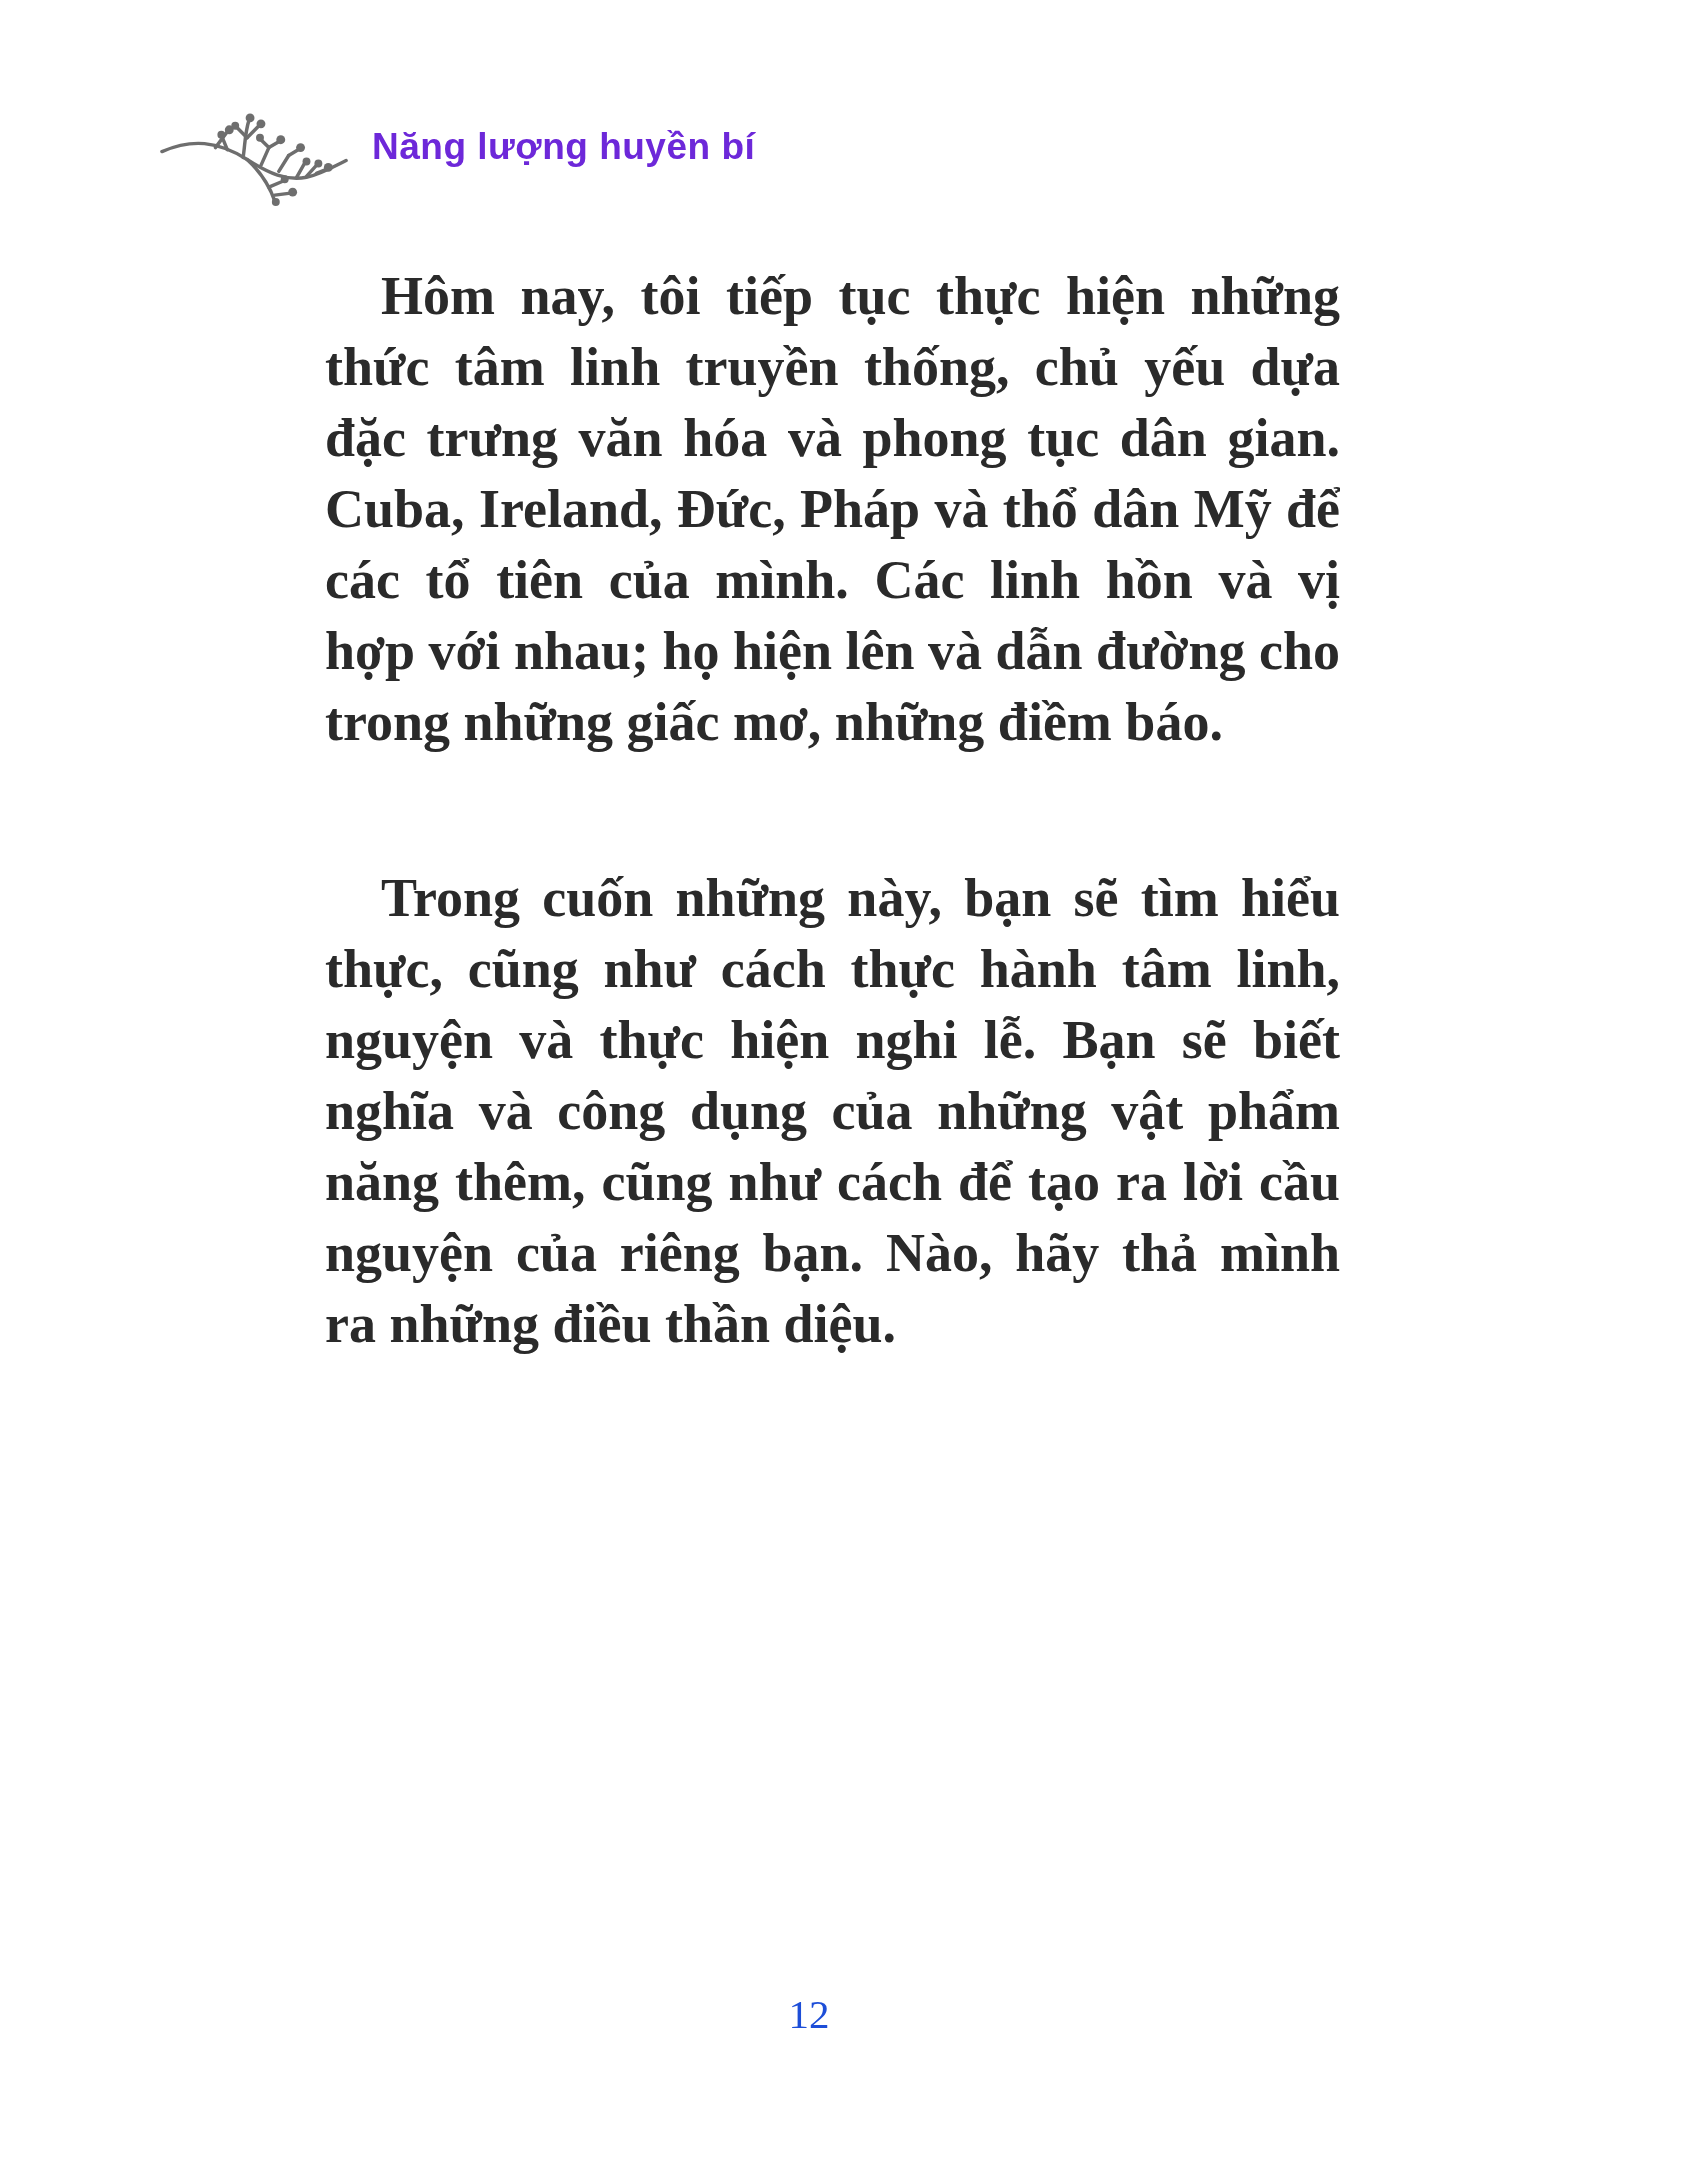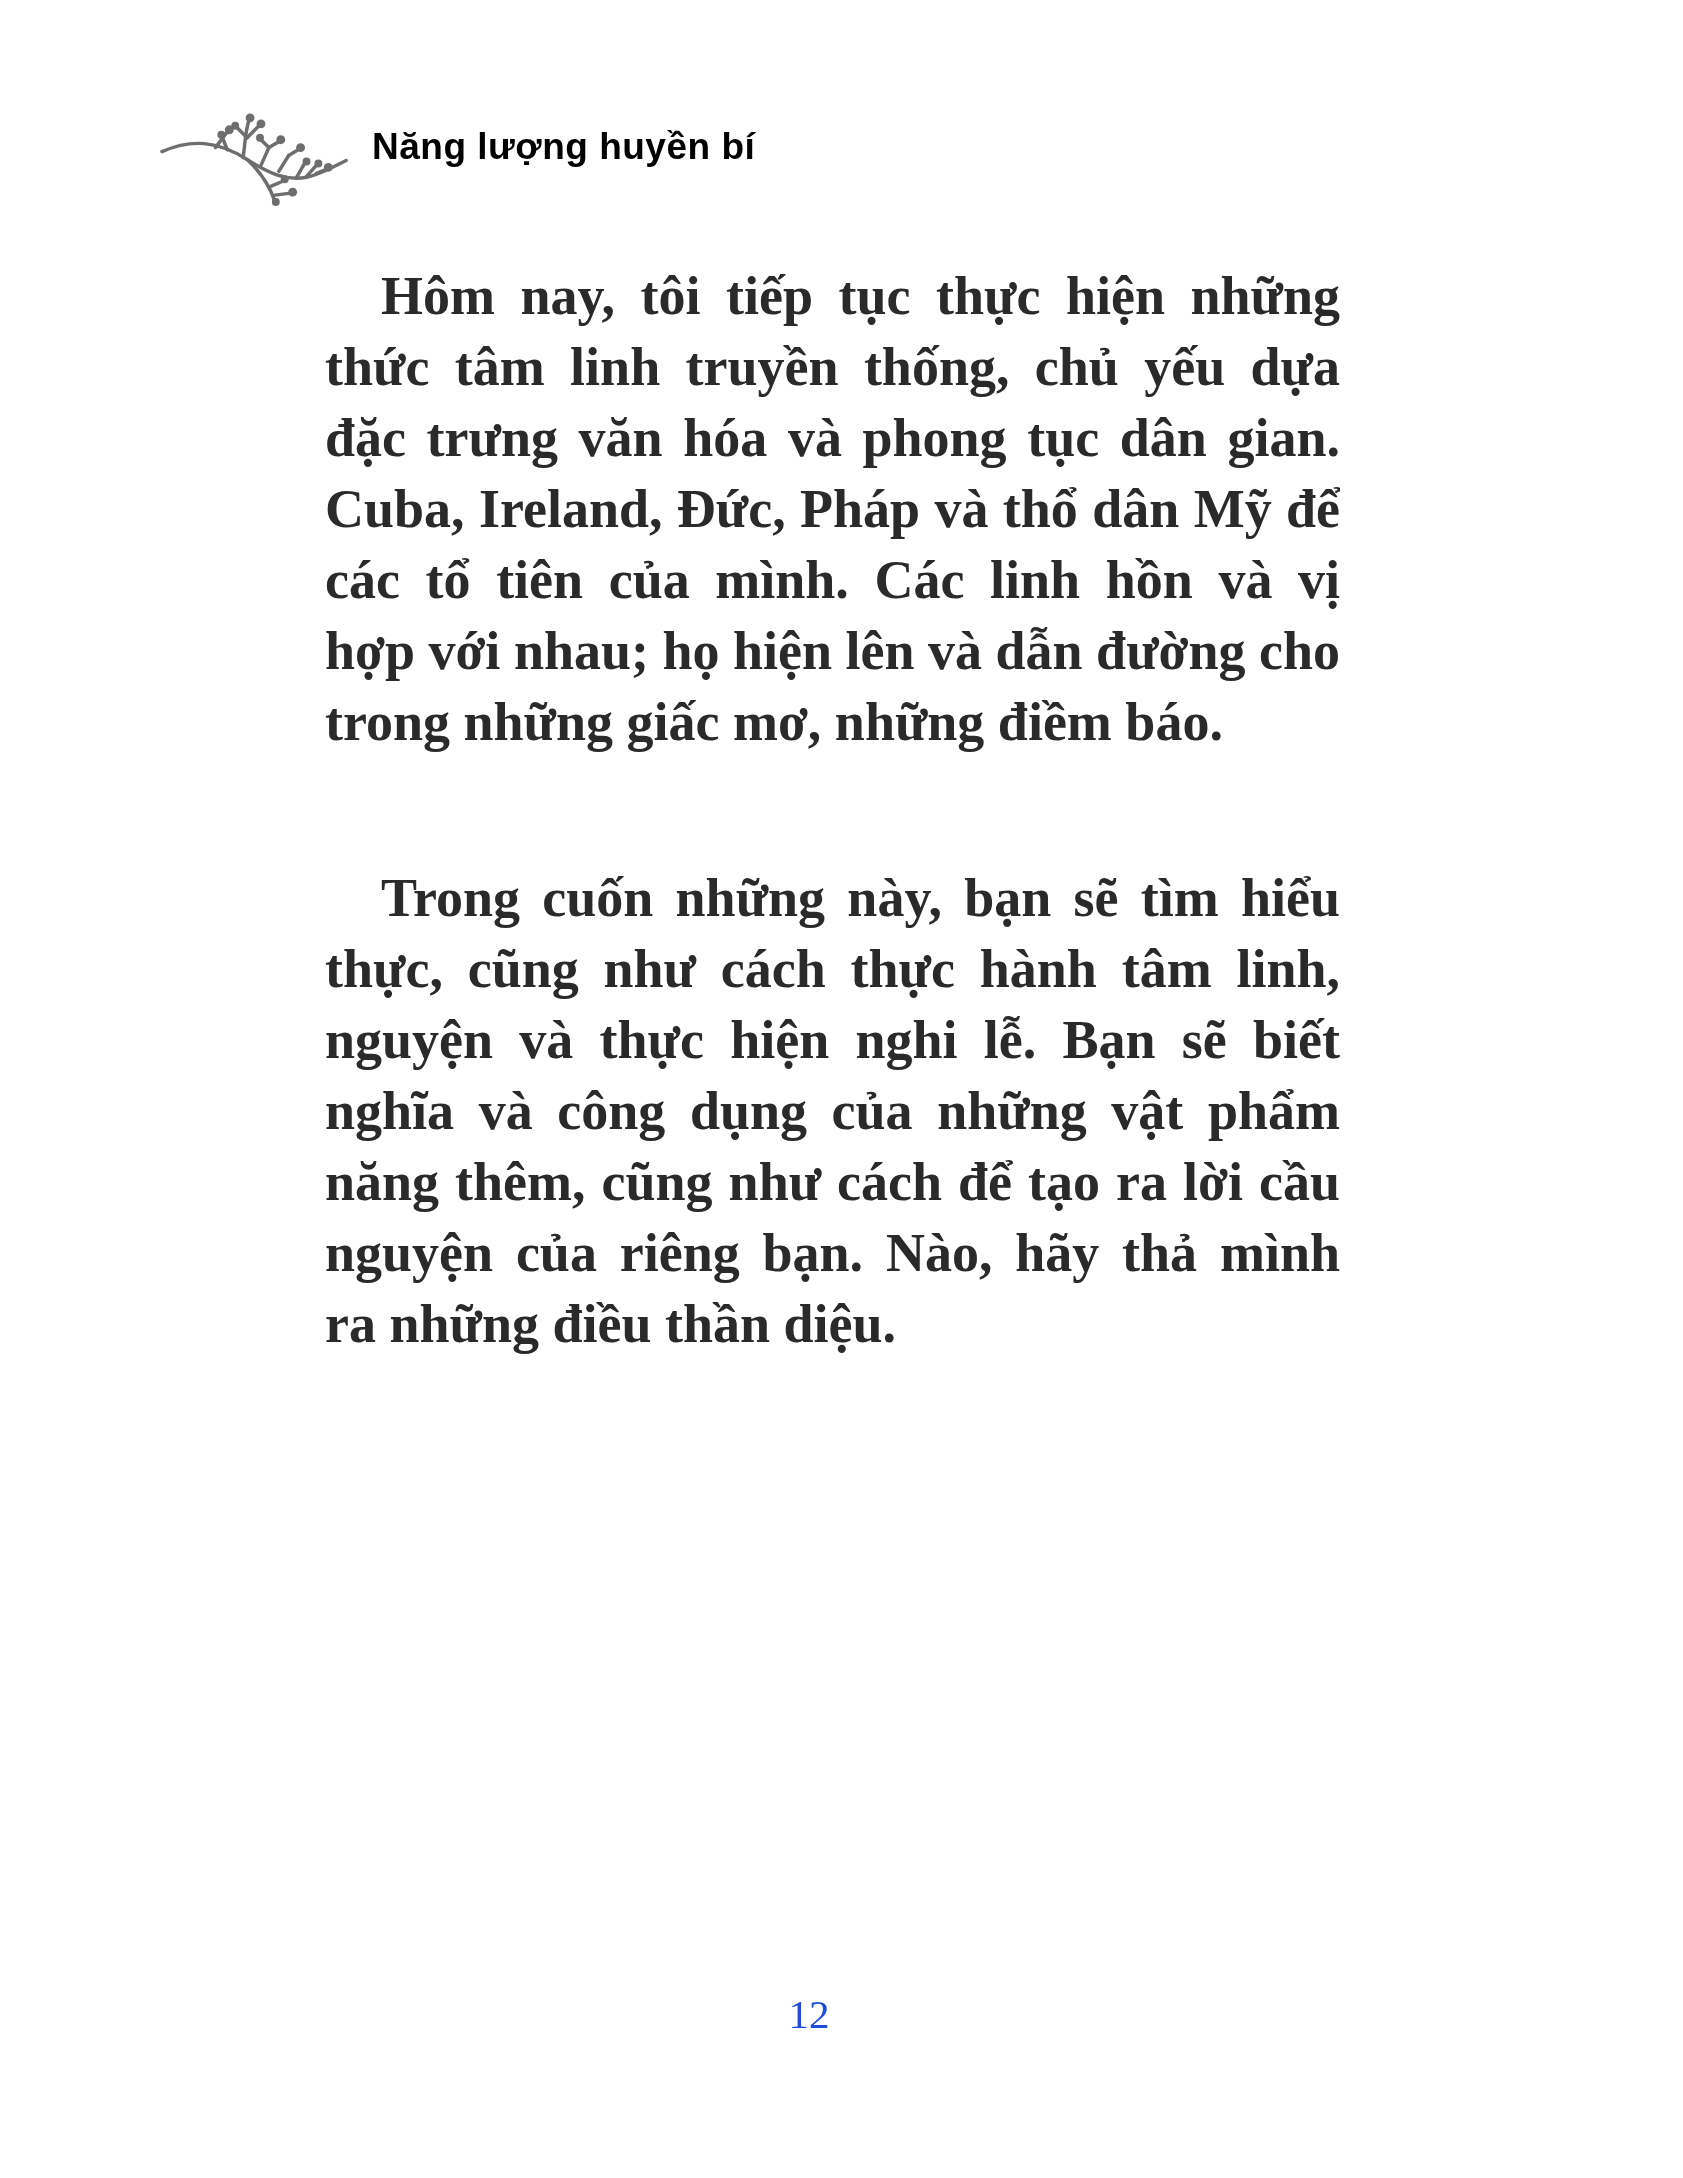--- a/index.html
+++ b/index.html
@@ -30,21 +30,21 @@
     width: 198px;
     height: 99px;
     flex: 0 0 auto;
     margin-top: 10px;
   }
   .header-title {
     font-family: "Liberation Sans", sans-serif;
     font-weight: 600;
     font-size: 37px;
     letter-spacing: 0.5px;
-    color: #000000;
+    color: #6d28d9;
     margin-left: 16px;
     margin-top: -12px;
     white-space: nowrap;
   }
   
   .text-block {
     position: absolute;
     left: 325px;
     width: 1015px;
   }

